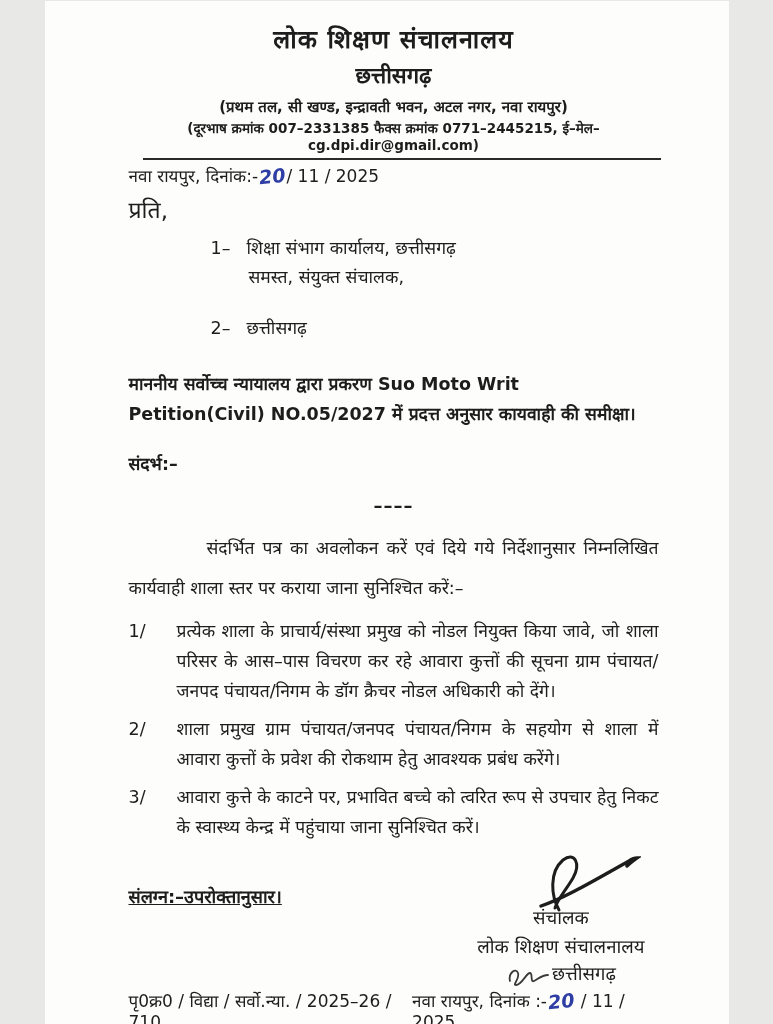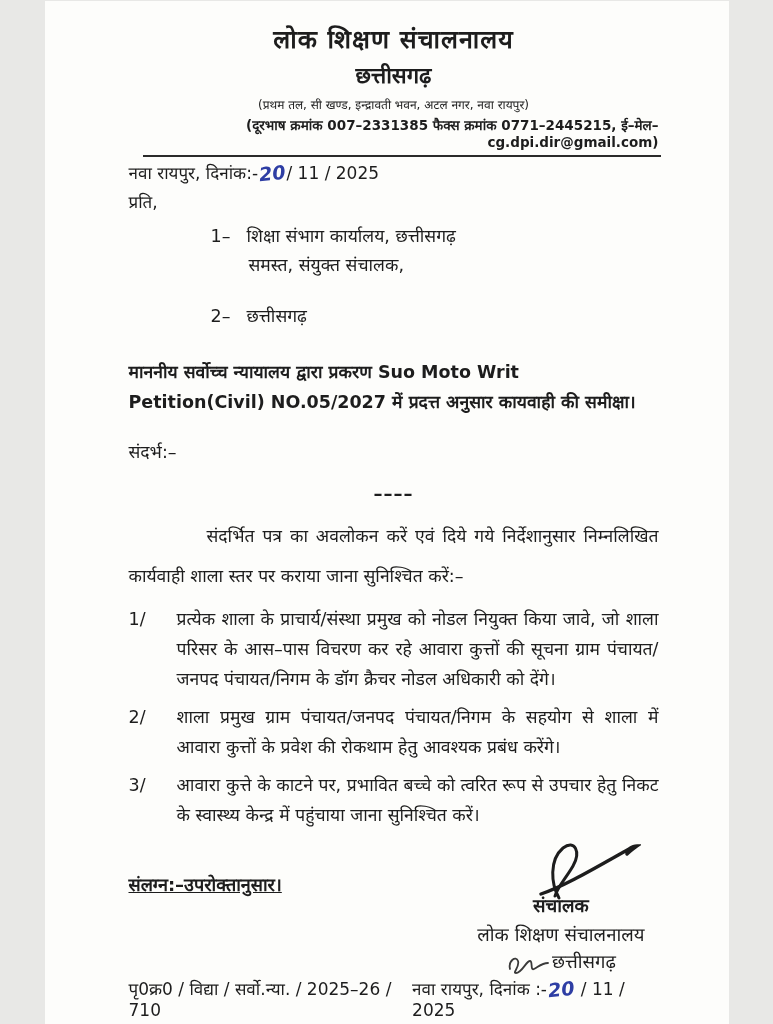--- a/index.html
+++ b/index.html
@@ -11,64 +11,64 @@
     margin:1px auto;
     background:#fdfdfb;
     color:#1d1d1d;
     overflow:hidden;
     padding:20px 70px 10px 84px;
   }
   
   .hdr { text-align:center; }
   .hdr-title   { font-size:25px; font-weight:bold; letter-spacing:1px; }
   .hdr-sub     { font-size:22px; font-weight:bold; margin-top:4px; }
-  .hdr-addr    { font-size:12px; font-weight:normal; margin-top:7px; }
-  .hdr-contact { font-size:13.5px; font-weight:bold; margin-top:3px;text-align:right; }
+  .hdr-addr    { font-size:15px; font-weight:bold; margin-top:7px; }
+  .hdr-contact { font-size:13.5px; font-weight:bold; margin-top:3px; }
   .hdr-rule {
     border:none; border-top:2.2px solid #2a2a2a;
     margin:5px -2px 0 14px;
   }
   
   .refrow {
     display:flex; justify-content:space-between; align-items:baseline;
     font-size:17px; margin-top:4px;
   }
   .handwrite {
     color:#2e3ea4; font-weight:bold; font-style:italic;
     display:inline-block; transform:rotate(-6deg);
     font-size:19px; margin:0 1px; position:relative; top:1px;
   }
   
-  .salutation { font-size:17px; margin-top:6px; }
+  .salutation { font-size:23px; margin-top:6px; }
   .addr { display:flex; margin-left:82px; font-size:17.5px; line-height:29px; margin-top:9px; }
   .addr .num { flex:none; width:36px; }
   .addr-block2 { margin-top:22px; }
   .addr .lines div:nth-child(2) { margin-left:2px; }
   
   .labrow { display:flex; font-size:17.5px; line-height:30px; margin-top:20px; }
   .labrow .lab { flex:none; width:80px; font-weight:bold; }
   .labrow .val { flex:1; text-align:left; }
   .subject-row { margin-top:26px; }
   .subject-row .val { font-weight:bold; }
-  .ref-row2 .lab { font-weight:normal; }
+  .ref-row2 .lab { font-weight:bold; }
   
   .separator { text-align:center; font-size:18px; font-weight:bold; letter-spacing:1px; margin-top:16px; }
   .intro { font-size:17.5px; line-height:40px; text-align:justify; text-indent:78px; margin-top:12px; }
   .pt { display:flex; font-size:17.5px; line-height:30px; margin-top:8px; }
   .pt .num { flex:none; width:48px; }
   .pt .txt { flex:1; text-align:justify; }
   
   .encl-row { display:flex; justify-content:space-between; margin-top:10px; }
   .enclosure {
     font-size:18px; font-weight:bold; text-decoration:underline;
     align-self:flex-start; margin-top:32px;
   }
   .sigblock { text-align:center; margin-right:14px; }
   .sig-flourish { display:block; margin:0 auto -10px 52px; }
-  .sig-role { font-size:18.5px; font-weight:bold; }
+  .sig-role { font-size:18.5px; font-weight:normal; }
   .sig-org  { font-size:18.5px; margin-top:4px; }
   .sig-state { font-size:18.5px; margin-top:2px; display:flex; align-items:center; justify-content:center; gap:2px; }
   .sig-initials { position:relative; top:3px; }
 </style>
 </head>
 <body>
 
 <div class="page">
 
   <div class="hdr">

